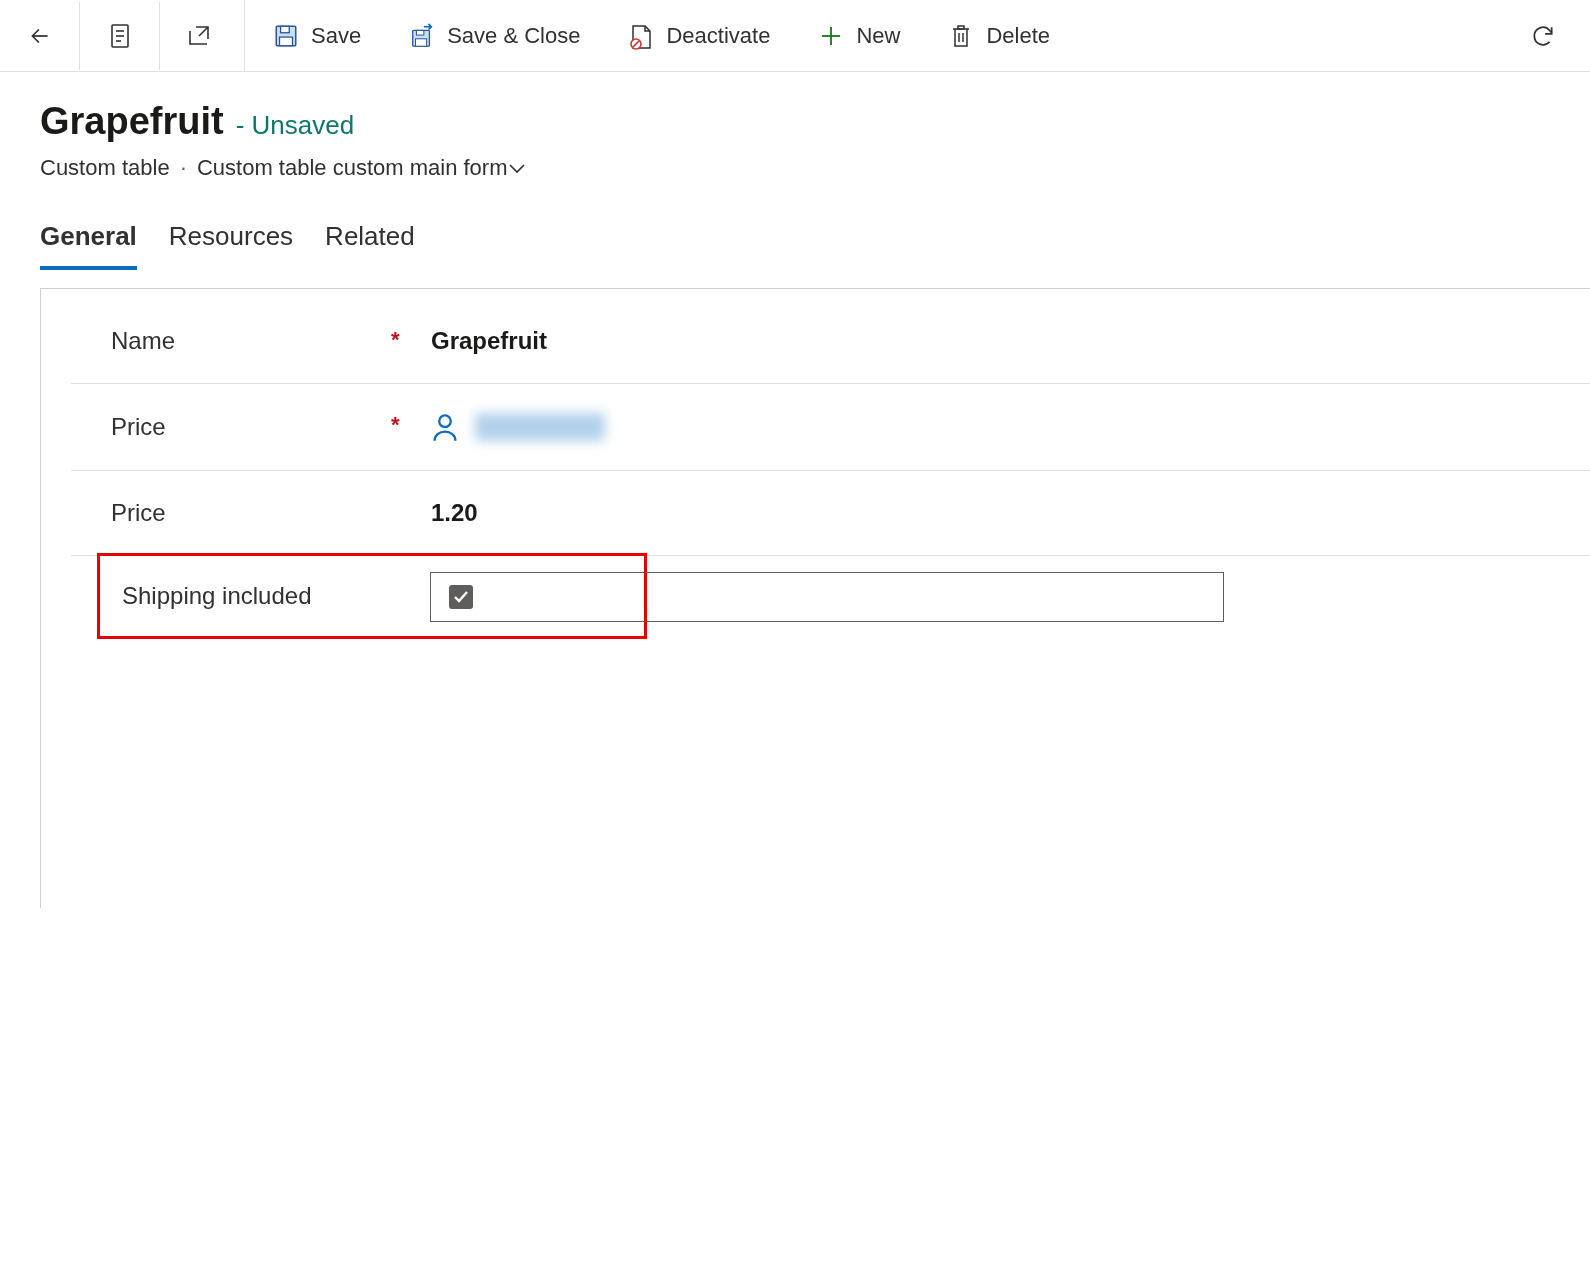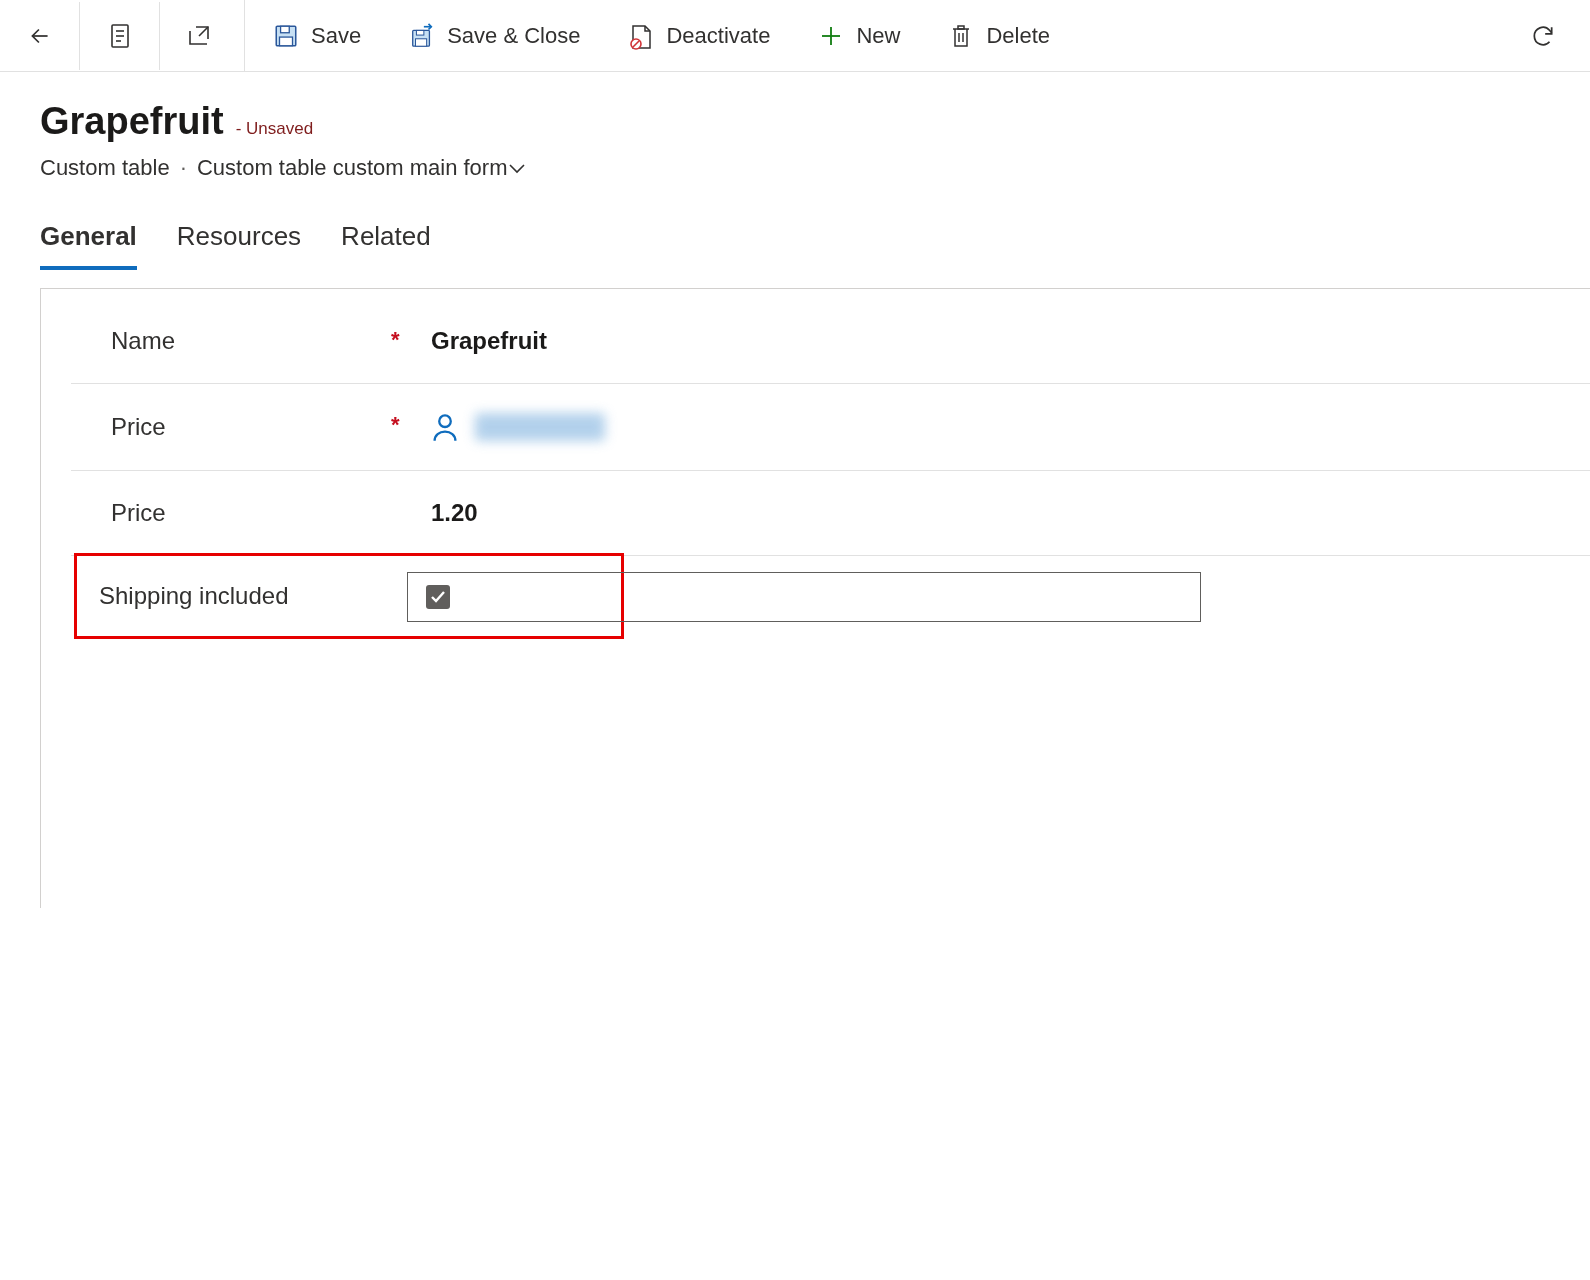--- a/index.html
+++ b/index.html
@@ -62,22 +62,22 @@
       display: flex;
       align-items: baseline;
       gap: 12px;
     }
     .page-title {
       font-size: 38px;
       font-weight: 600;
       color: #1b1a19;
     }
     .page-status {
-      font-size: 17px;
-      color: #7f1d1d;
+      font-size: 26px;
+      color: #0f766e;
     }
     .subtitle-row {
       display: flex;
       align-items: flex-start;
       gap: 10px;
       margin-top: 12px;
       font-size: 22px;
       color: #323130;
     }
     .subtitle-dot {
@@ -85,21 +85,21 @@
     }
     .form-selector {
       display: flex;
       align-items: center;
       gap: 0;
       cursor: pointer;
     }
     
     .tabs {
       display: flex;
-      gap: 40px;
+      gap: 32px;
       padding: 40px 40px 0 40px;
       font-size: 26px;
     }
     .tab {
       padding-bottom: 14px;
       cursor: pointer;
       color: #323130;
     }
     .tab.active {
       font-weight: 600;
@@ -121,21 +121,21 @@
       border-bottom: 1px solid #e1e1e1;
       margin-left: 30px;
     }
     .field-row.totalrow {
       margin-left: 0;
       padding-left: 38px;
     }
     .field-row.highlight {
       border: 3px solid #e60000;
       padding: 26px 0 26px 22px;
-      margin-left: 33px;
+      margin-left: 56px;
       margin-top: -3px;
       width: 550px;
       position: relative;
     }
     .label-col {
       width: 280px;
       font-size: 24px;
       color: #323130;
       display: flex;
       align-items: center;

